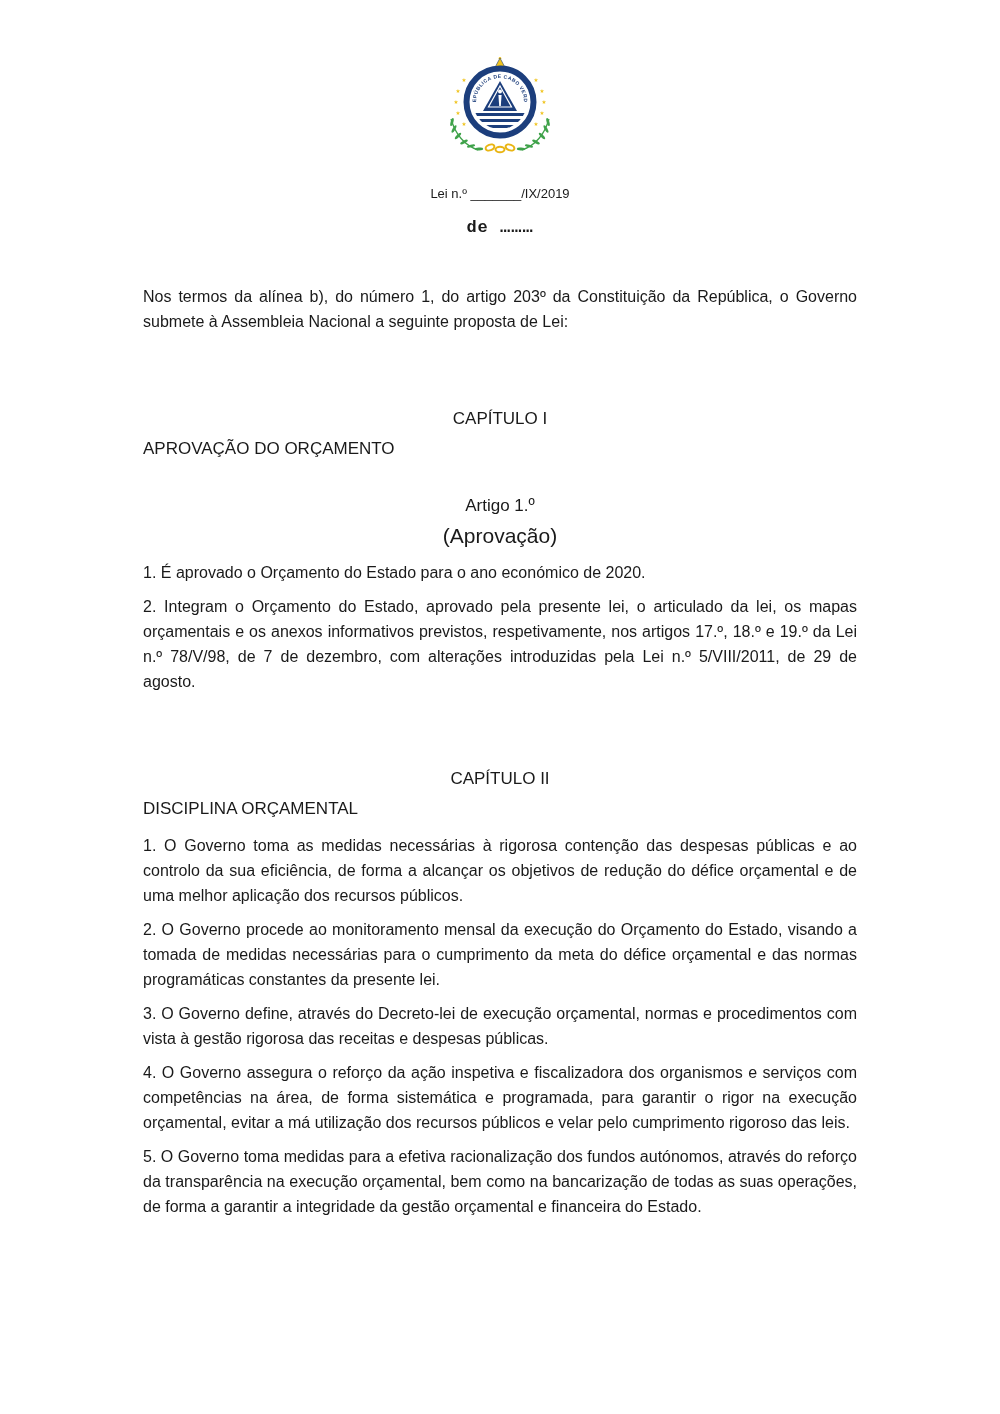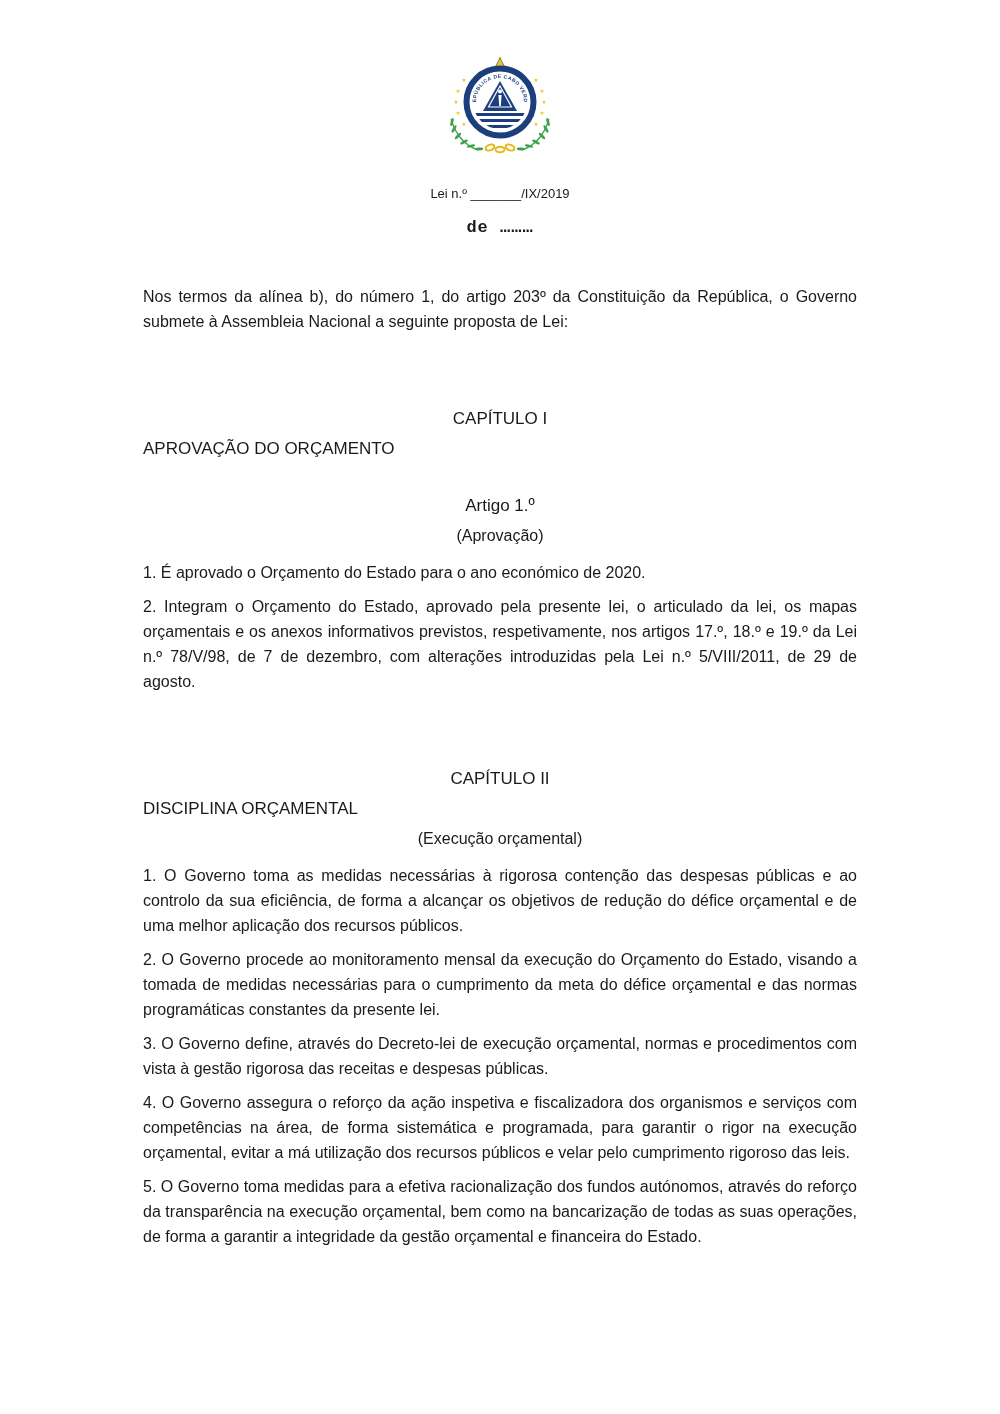--- a/index.html
+++ b/index.html
@@ -63,21 +63,21 @@
   .article-number {
     margin-top: 27px;
     text-align: center;
     font-size: 17px;
     line-height: 30px;
     font-weight: normal;
   }
   .article-title {
     margin-top: 0;
     text-align: center;
-    font-size: 16px;
+    font-size: 21px;
     line-height: 30px;
     font-weight: normal;
   }
   h2, h3, h4, h5 { margin-bottom: 0; }
   .article p {
     margin: 9px 0 0 0;
     font-size: 16px;
     line-height: 25px;
     text-align: justify;
   }
@@ -186,21 +186,20 @@
         <p>1. É aprovado o Orçamento do Estado para o ano económico de 2020.</p>
         <p>2. Integram o Orçamento do Estado, aprovado pela presente lei, o articulado da lei, os mapas orçamentais e os anexos informativos previstos, respetivamente, nos artigos 17.º, 18.º e 19.º da Lei n.º 78/V/98, de 7 de dezembro, com alterações introduzidas pela Lei n.º 5/VIII/2011, de 29 de agosto.</p>
       </div>
     </section>
 
     <section>
       <h2 class="chapter-number">CAPÍTULO II</h2>
       <h3 class="chapter-title">DISCIPLINA ORÇAMENTAL</h3>
 
       <div class="article">
-        <h5 class="article-title">(Execução orçamental)</h5>
         <p>1. O Governo toma as medidas necessárias à rigorosa contenção das despesas públicas e ao controlo da sua eficiência, de forma a alcançar os objetivos de redução do défice orçamental e de uma melhor aplicação dos recursos públicos.</p>
         <p>2. O Governo procede ao monitoramento mensal da execução do Orçamento do Estado, visando a tomada de medidas necessárias para o cumprimento da meta do défice orçamental e das normas programáticas constantes da presente lei.</p>
         <p>3. O Governo define, através do Decreto-lei de execução orçamental, normas e procedimentos com vista à gestão rigorosa das receitas e despesas públicas.</p>
         <p>4. O Governo assegura o reforço da ação inspetiva e fiscalizadora dos organismos e serviços com competências na área, de forma sistemática e programada, para garantir o rigor na execução orçamental, evitar a má utilização dos recursos públicos e velar pelo cumprimento rigoroso das leis.</p>
         <p>5. O Governo toma medidas para a efetiva racionalização dos fundos autónomos, através do reforço da transparência na execução orçamental, bem como na bancarização de todas as suas operações, de forma a garantir a integridade da gestão orçamental e financeira do Estado.</p>
       </div>
     </section>
 
   </div>
 </div>

